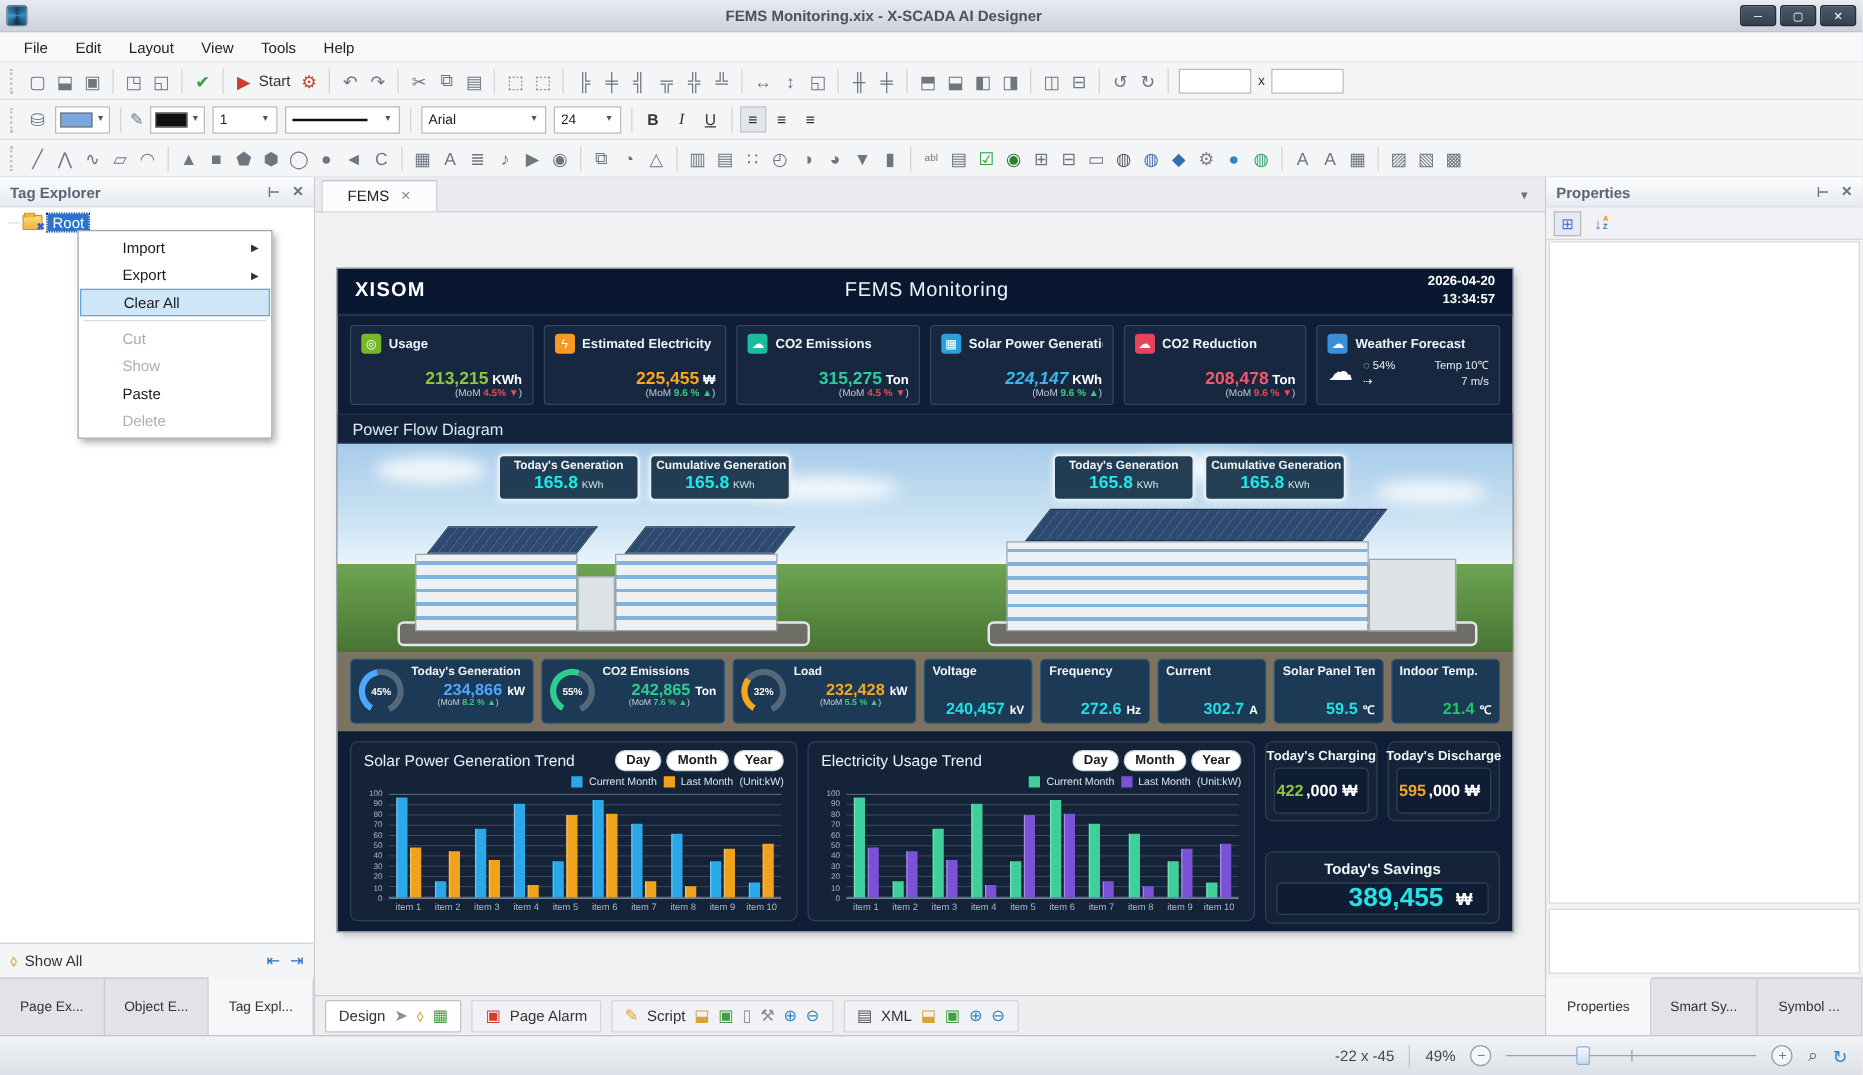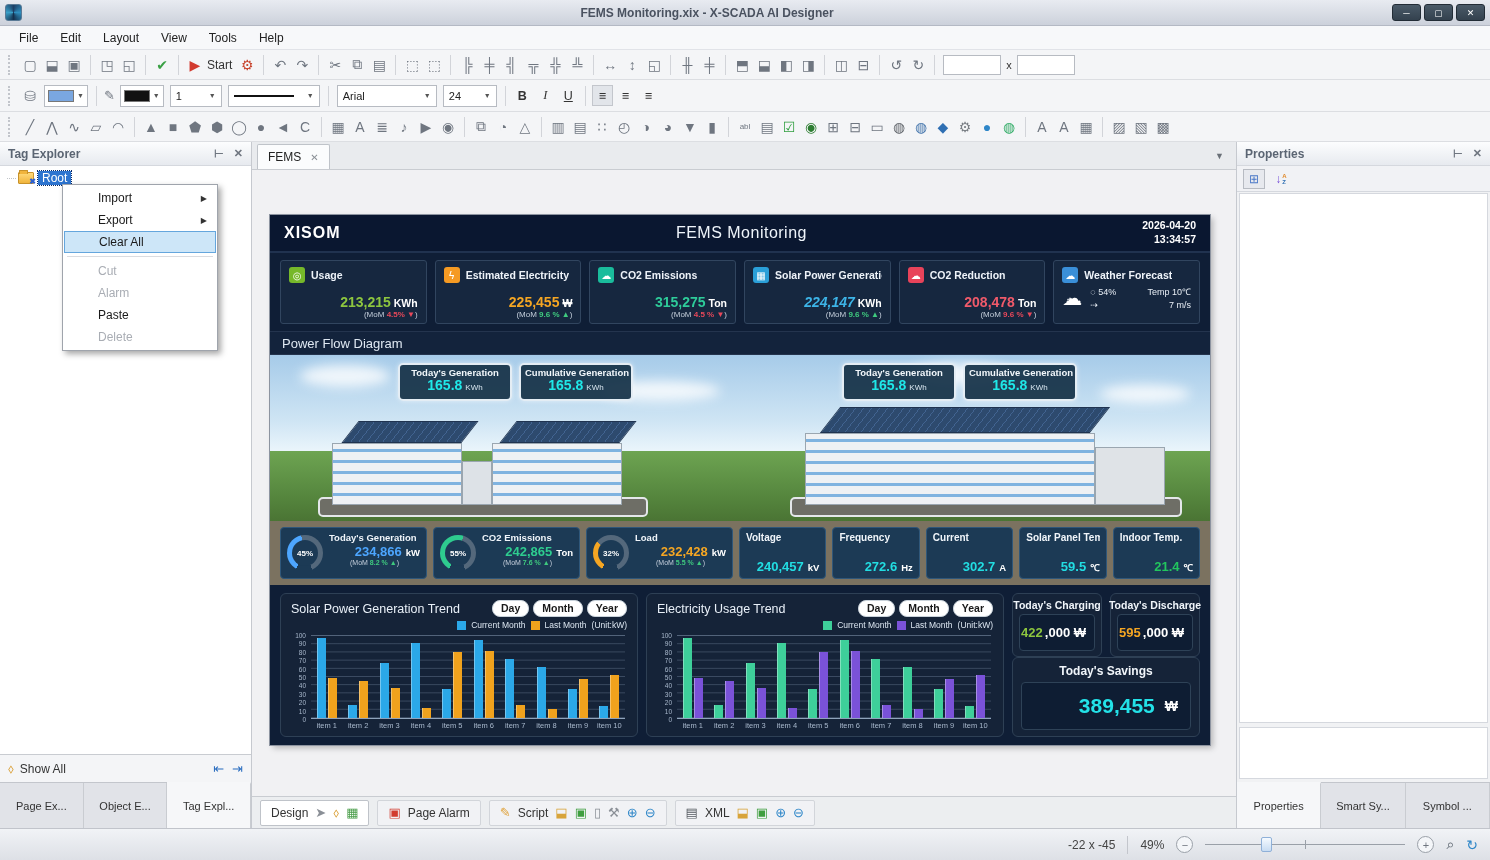--- a/index.html
+++ b/index.html
@@ -61,21 +61,21 @@
   
   .context-menu { position:absolute; left:62px; top:184px; width:156px; background:#fff; border:1px solid #9fa4ac; box-shadow:3px 3px 6px rgba(0,0,0,.35); padding:2px 1px; z-index:60; font-size:12px; color:#1a1a1a; }
   .cm-item { height:22px; display:flex; align-items:center; padding-left:34px; position:relative; }
   .cm-item.highlight { background:#cde6f8; border:1px solid #64a6dd; }
   .cm-item.disabled { color:#a9adb4; }
   .cm-arrow { position:absolute; right:9px; font-size:8px; color:#333; }
   .cm-sep { height:1px; background:#dadce0; margin:3px 3px; }
 
   
   .doc-tabstrip { height:28px; background:#e9ebee; border-bottom:1px solid #c9ccd1; display:flex; align-items:flex-end; padding-left:5px; }
-  .doc-tab { height:25px; background:#fbfcfd; border:1px solid #bfc3c9; border-bottom:none; display:flex; align-items:center; padding:0 10px; font-size:12px; color:#222; border-radius:2px 2px 0 0;justify-content:space-between; }
+  .doc-tab { height:25px; background:#fbfcfd; border:1px solid #bfc3c9; border-bottom:none; display:flex; align-items:center; padding:0 20px; font-size:12px; color:#222; border-radius:2px 2px 0 0;justify-content:space-between; }
   .doc-close { margin-left:9px; color:#8a8f96; font-size:10px; }
   .tab-overflow { margin-left:auto; margin-right:12px; align-self:center; color:#6a7078; font-size:9px; }
   .canvas { position:relative; flex:1; background:#f1f1f3; overflow:hidden; }
 
   .bottombar { height:32px; background:#eceef0; border-top:1px solid #c9ccd1; display:flex; align-items:center; padding:0 8px; font-size:12px; color:#333; gap:8px; }
   .bb-group { display:flex; align-items:center; gap:7px; padding:0 10px; height:26px; border:1px solid #d2d5da; background:#f1f2f5; border-radius:2px; }
   .bb-group.active { background:#fff; border-color:#bfc3c9; }
   .bb-icon { font-size:13px; }
 
   
@@ -153,21 +153,21 @@
   .lg-sw { width:9px; height:9px; flex:none; }
   .plot-wrap { position:relative; margin-left:20px; flex:1; }
   .plot { position:absolute; left:0; right:2px; top:3px; bottom:13px; border-bottom:1px solid #8fa3bb; border-top:1px solid rgba(160,180,205,.25); display:flex; background-image:linear-gradient(to top,rgba(160,180,205,.28) 1px,transparent 1px); background-size:100% 10%; }
   .bgroup { flex:1; display:flex; align-items:flex-end; justify-content:center; gap:2px; }
   .bar { width:9px; box-shadow:inset 1px 0 rgba(255,255,255,.35); }
   .xlabels { position:absolute; left:0; right:2px; bottom:0; height:11px; display:flex; }
   .xlabel { flex:1; text-align:center; font-size:7.5px; color:#a8b8cc; white-space:nowrap; }
   .yaxis { position:absolute; left:-20px; top:3px; bottom:13px; width:18px; }
   .ytick { position:absolute; right:3px; font-size:6.5px; color:#a8b8cc; transform:translateY(50%); }
 
-  .energy-col { flex:1; display:flex; flex-direction:column; gap:0; min-width:0; }
+  .energy-col { flex:1; display:flex; flex-direction:column; gap:24px; min-width:0; }
   .energy-row { display:flex; gap:8px; height:64px; flex:none; }
   .energy-card { flex:1; background:#152338; border:1px solid #2e4055; border-radius:6px; padding:5px 6px; display:flex; flex-direction:column; align-items:center; min-width:0; }
   .energy-label { font-size:10.5px; font-weight:bold; color:#f0f5fa; white-space:nowrap; }
   .energy-box { margin-top:3px; width:100%; flex:1; background:#0e1d33; border:1px solid #2e4257; border-radius:4px; display:flex; align-items:center; justify-content:flex-end; padding:0 8px; font-size:13px; font-weight:bold; color:#fff; white-space:nowrap; }
   .savings-card { flex:1; background:#152338; border:1px solid #2e4055; border-radius:6px; padding:6px 8px; display:flex; flex-direction:column; }
   .savings-label { text-align:center; font-size:12px; font-weight:bold; color:#f0f5fa; }
   .savings-box { margin-top:4px; flex:1; background:#0e1d33; border:1px solid #2e4257; border-radius:4px; display:flex; align-items:center; justify-content:flex-end; padding:0 12px; }
   .savings-val { font-size:21px; font-weight:bold; color:#23e2e8; }
   .savings-unit { font-size:14px; font-weight:bold; color:#fff; margin-left:10px; }
 </style>
@@ -821,21 +821,21 @@
       <span class="cm-arrow">▶</span>
     </div>
     <div class="cm-item highlight">
       <span class="cm-label">Clear All</span>
     </div>
     <div class="cm-sep"></div>
     <div class="cm-item disabled">
       <span class="cm-label">Cut</span>
     </div>
     <div class="cm-item disabled">
-      <span class="cm-label">Alarm</span>
+      <span class="cm-label">Show</span>
     </div>
     <div class="cm-item">
       <span class="cm-label">Paste</span>
     </div>
     <div class="cm-item disabled">
       <span class="cm-label">Delete</span>
     </div>
   </div>
 
 <div class="statusbar">

